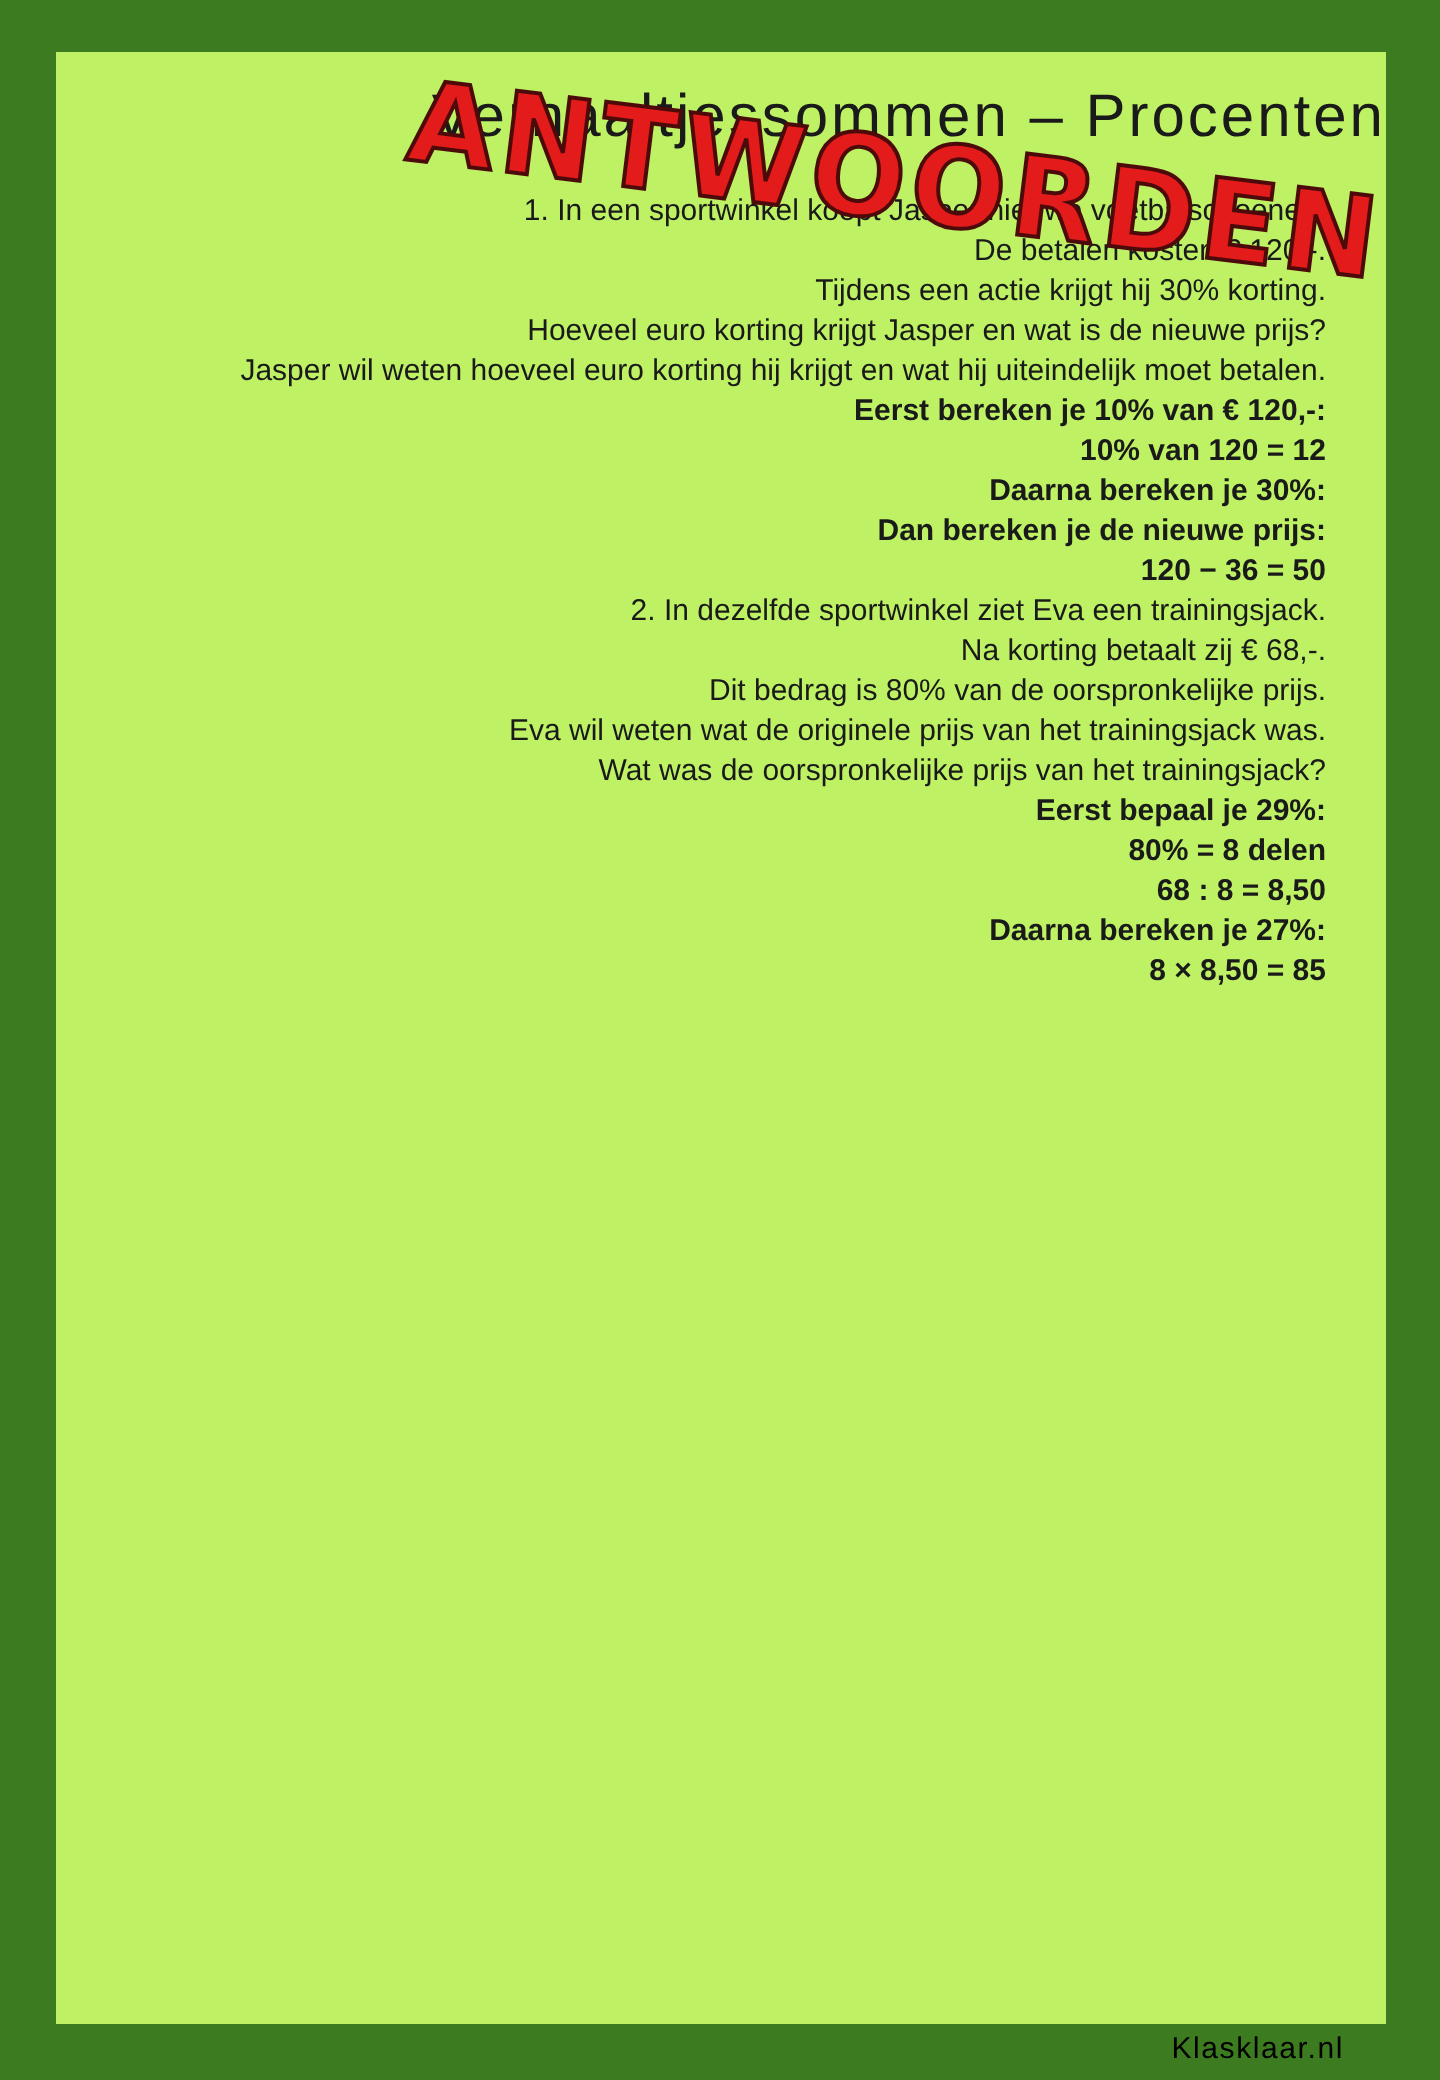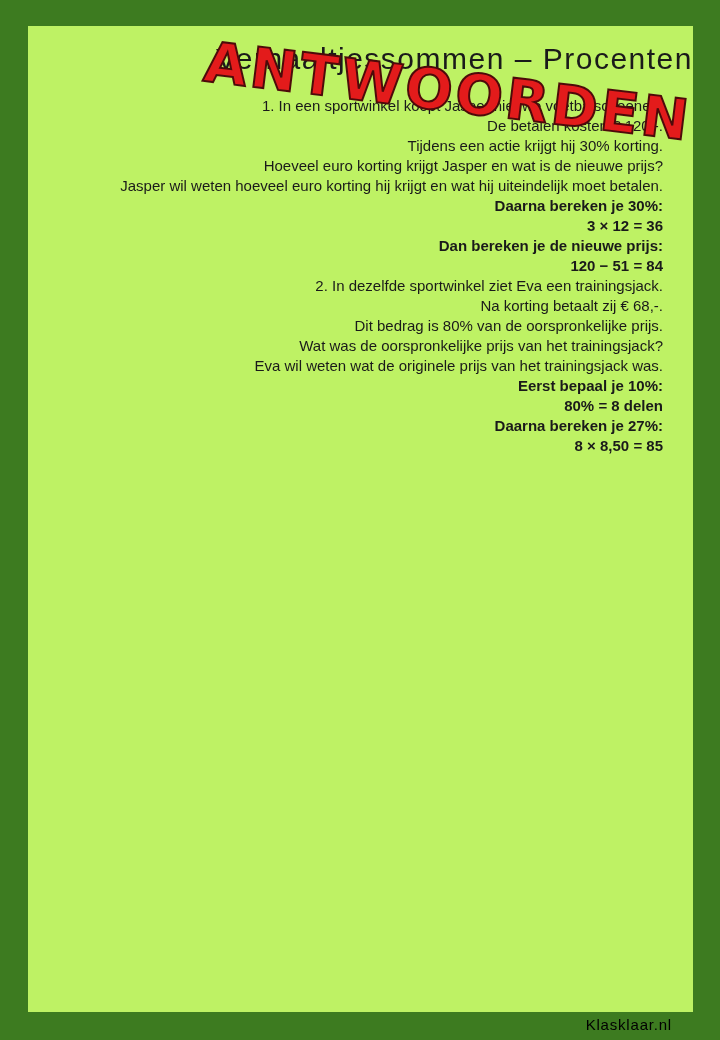--- a/index.html
+++ b/index.html
@@ -85,39 +85,43 @@
 
     <p>
       <span class="line">1. In een sportwinkel koopt Jasper nieuwe voetbalschoenen.</span>
       <span class="line">De betalen kosten € 120,-.</span>
       <span class="line">Tijdens een actie krijgt hij 30% korting.</span>
     </p>
     <p class="gap">Hoeveel euro korting krijgt Jasper en wat is de nieuwe prijs?</p>
     <p class="gap">Jasper wil weten hoeveel euro korting hij krijgt en wat hij uiteindelijk moet betalen.</p>
 
     <p class="gap bold">
+      <span class="line">Eerst bereken je 10% van € 120,-:</span>
+      <span class="line">10% van 120 = 12</span>
+    </p>
+    <p class="gap bold">
       <span class="line">Daarna bereken je 30%:</span>
-      <span class="line">3 × 12 = 36</span>
     </p>
     <p class="gap bold">
       <span class="line">Dan bereken je de nieuwe prijs:</span>
-      <span class="line">120 − 51 = 84</span>
+      <span class="line">120 − 36 = 50</span>
     </p>
 
     <p class="gap-lg">
       <span class="line">2. In dezelfde sportwinkel ziet Eva een trainingsjack.</span>
       <span class="line">Na korting betaalt zij € 68,-.</span>
       <span class="line">Dit bedrag is 80% van de oorspronkelijke prijs.</span>
     </p>
+    <p class="gap">Eva wil weten wat de originele prijs van het trainingsjack was.</p>
     <p class="gap">Wat was de oorspronkelijke prijs van het trainingsjack?</p>
-    <p class="gap">Eva wil weten wat de originele prijs van het trainingsjack was.</p>
 
     <p class="gap bold">
-      <span class="line">Eerst bepaal je 10%:</span>
+      <span class="line">Eerst bepaal je 29%:</span>
       <span class="line">80% = 8 delen</span>
+      <span class="line">68 : 8 = 8,50</span>
     </p>
     <p class="gap bold">
       <span class="line">Daarna bereken je 27%:</span>
       <span class="line">8 × 8,50 = 85</span>
     </p>
 
   </div>
 </div>
 
 <div class="brand-footer">Klasklaar.nl</div>

